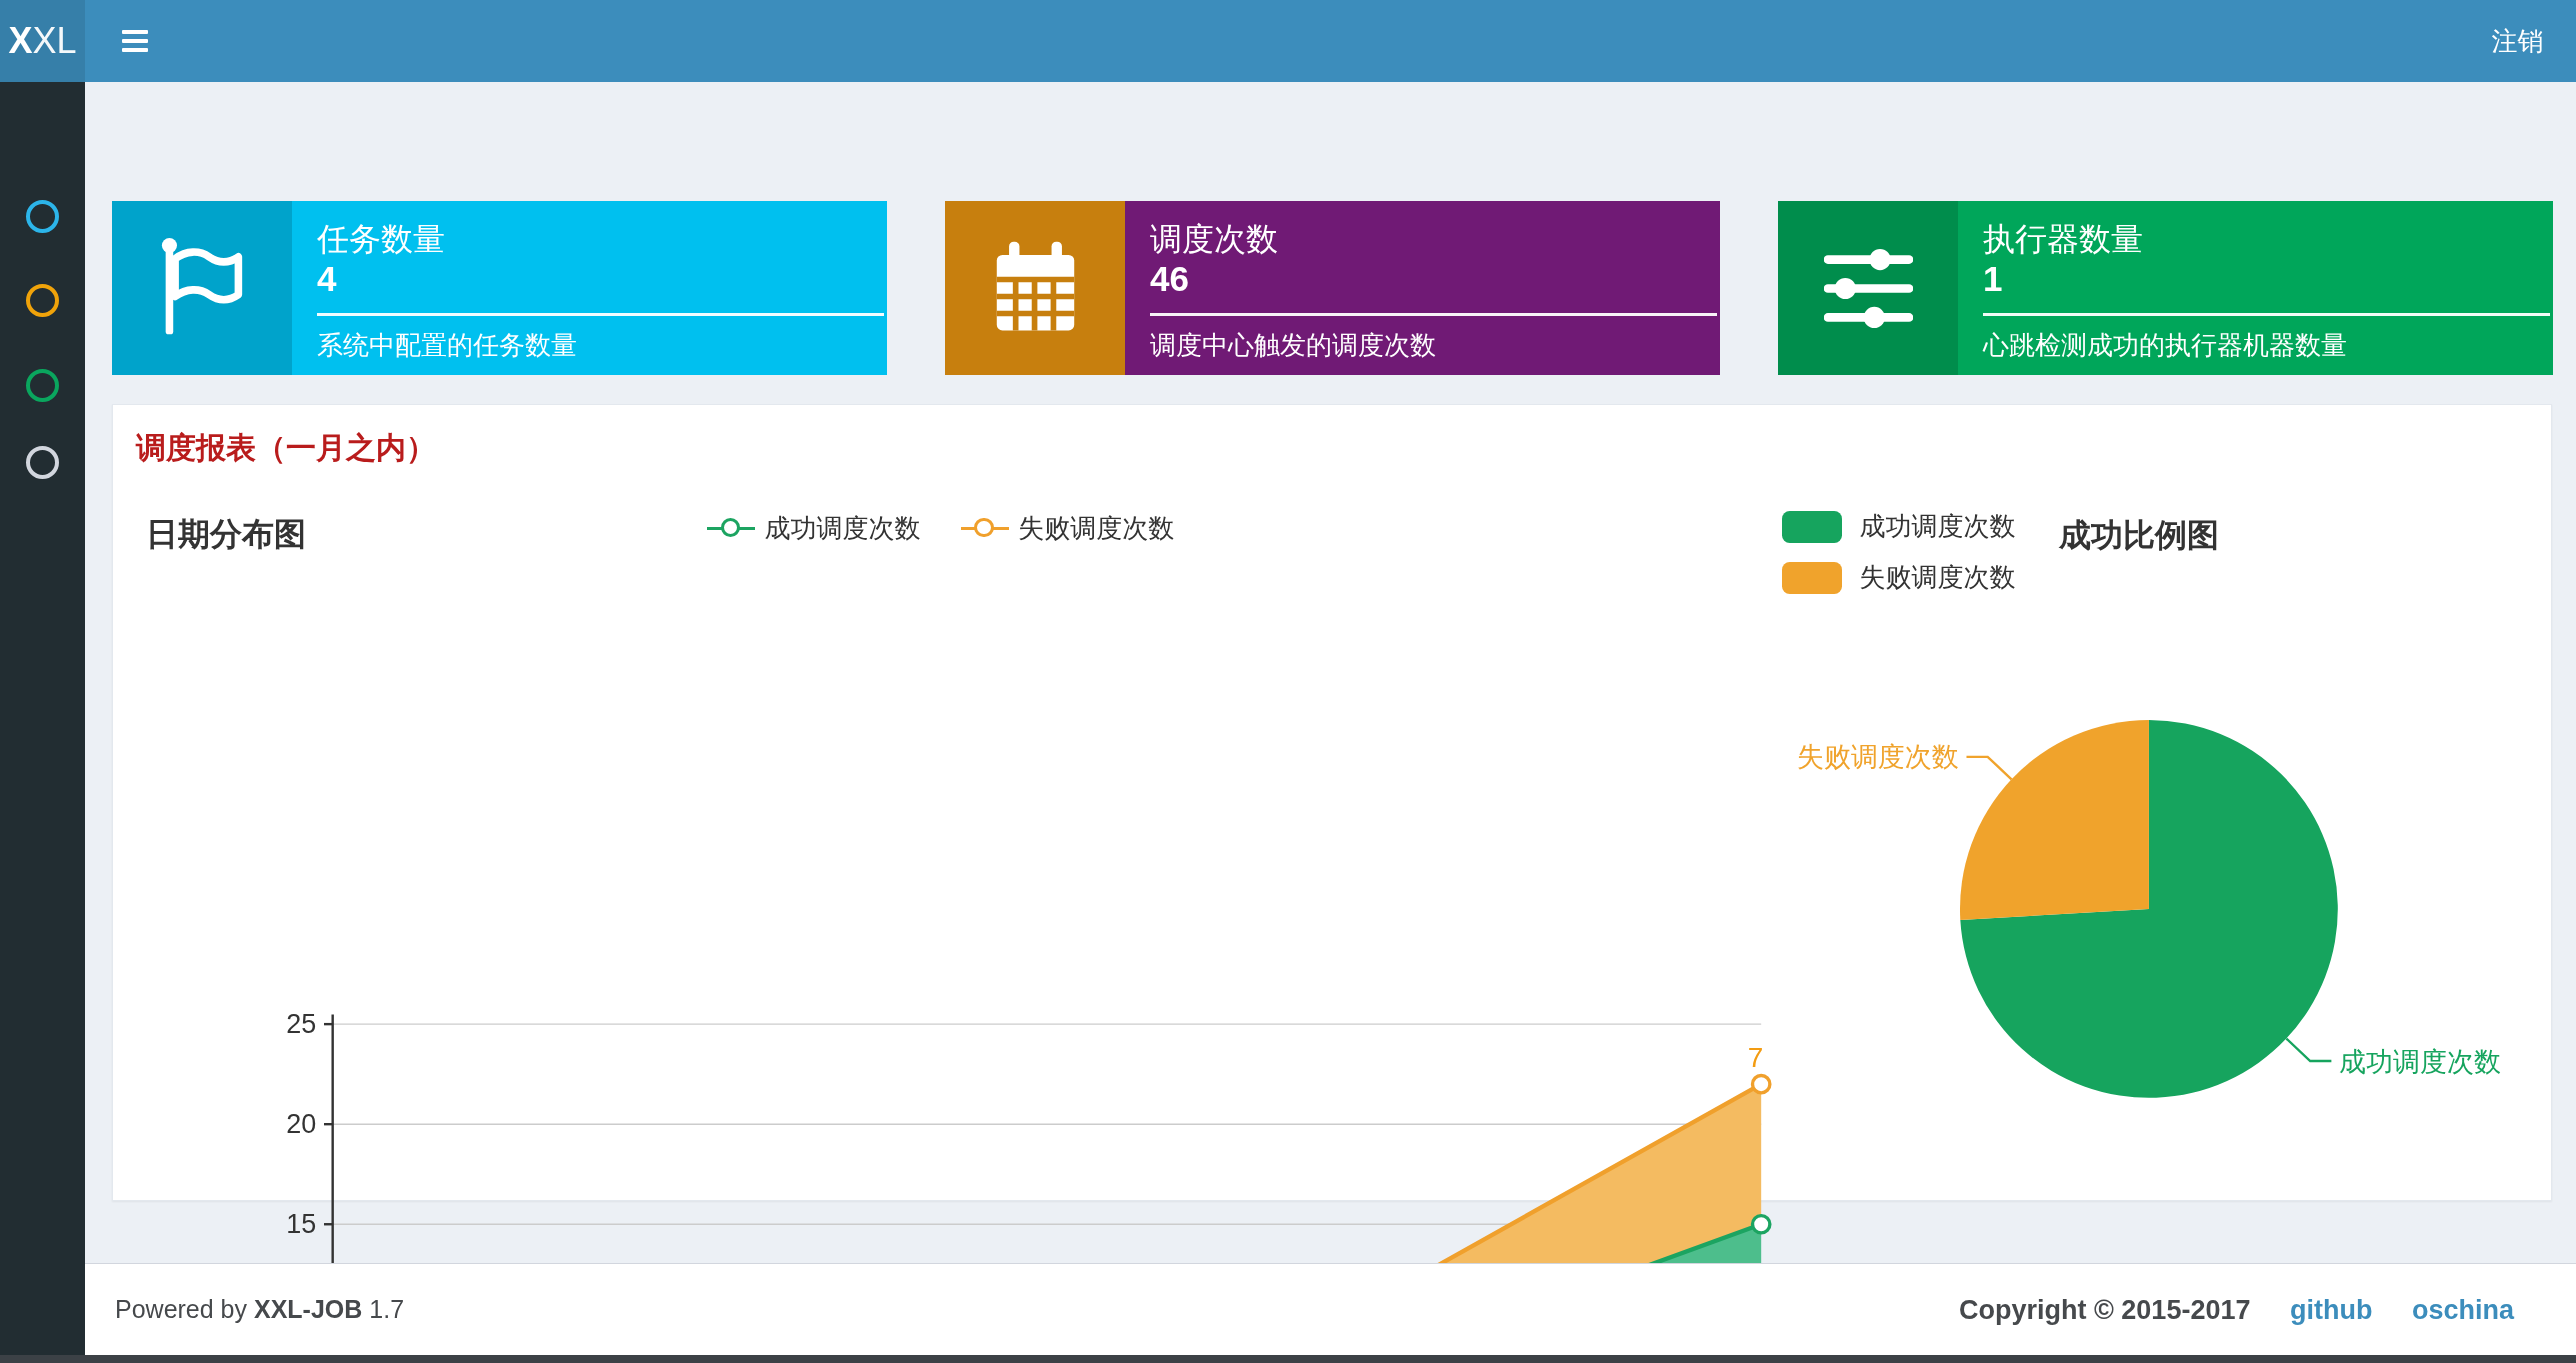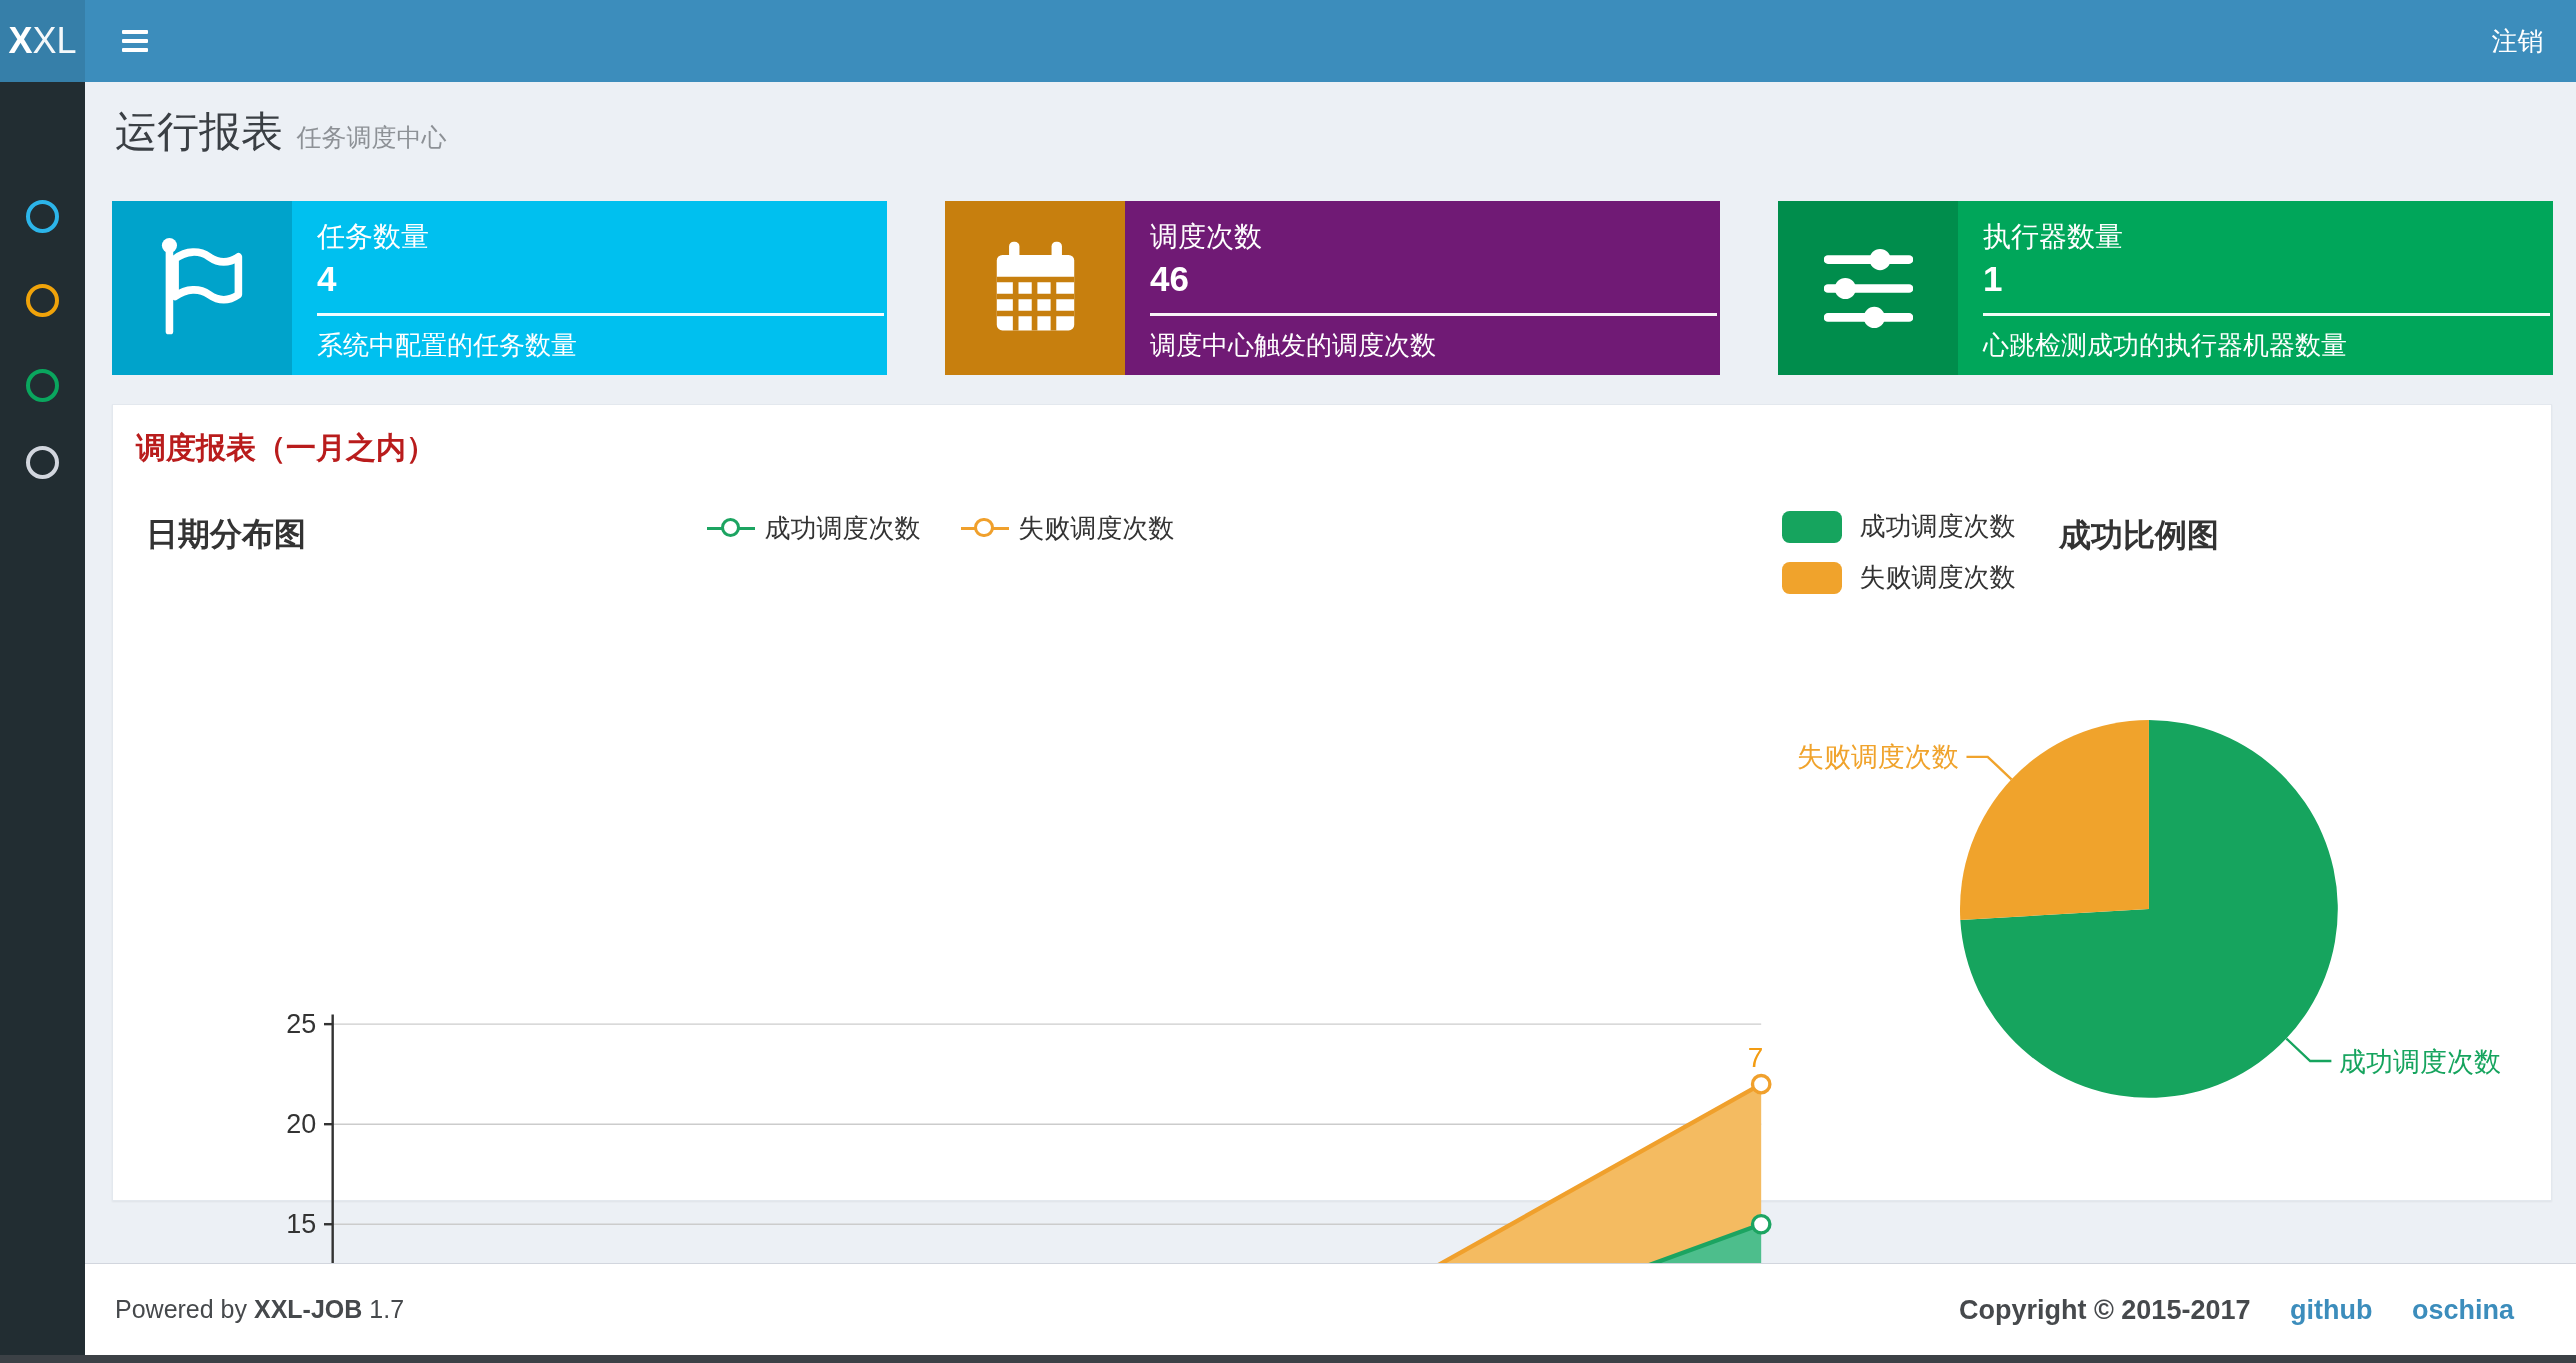--- a/index.html
+++ b/index.html
@@ -25,21 +25,21 @@
 
   
   .content-header{position:absolute;left:115px;top:104px;color:#3b3f44;}
   .content-header .t{font-size:42px;font-weight:500;color:#3a3f44;}
   .content-header .s{font-size:25px;color:#8d9196;margin-left:13.5px;}
 
   
   .info-box{position:absolute;top:201px;width:775px;height:174px;color:#fff;display:flex;}
   .ib-icon{width:180px;height:174px;flex:0 0 180px;display:flex;align-items:center;justify-content:center;background:var(--ib);}
   .ib-body{position:relative;flex:1;}
-  .ib-label{position:absolute;left:25px;top:17.4px;font-size:28px;}
+  .ib-label{position:absolute;left:25px;top:17.4px;font-size:32px;}
   .ib-value{position:absolute;left:25px;top:58px;font-size:35px;font-weight:bold;}
   .ib-divider{position:absolute;left:25px;right:2.9px;top:112px;height:2.9px;background:rgba(255,255,255,0.95);}
   .ib-desc{position:absolute;left:25px;top:127px;font-size:26px;}
 
   
   .panel{position:absolute;left:112px;top:404px;width:2440px;height:797px;background:#fff;
          border:1px solid #e3e8ee;box-shadow:0 1px 1.9px rgba(0,0,0,0.06);box-sizing:border-box;}
   .panel-title{position:absolute;left:23px;top:23px;font-size:30px;font-weight:600;color:#b91c1c;}
   .chart-title{position:absolute;font-size:32px;font-weight:bold;color:#333;}
   #lineTitle{left:33px;top:108px;}
@@ -96,23 +96,20 @@
         <div class="circle-o" style="border-color: rgb(240, 163, 10);"></div>
       </div>
     <div class="side-item" style="top:274px">
         <div class="circle-o" style="border-color: rgb(10, 166, 94);"></div>
       </div>
     <div class="side-item" style="top:351px">
         <div class="circle-o" style="border-color: rgb(210, 214, 222);"></div>
       </div>
   </div>
 
-  <div class="content-header">
-    <span class="t">运行报表</span><span class="s">任务调度中心</span>
-  </div>
 
   <div class="info-box" style="left: 112px; background: rgb(0, 192, 239); --ib: #00a3cb;">
     <div class="ib-icon">
       <svg width="85" height="104" viewBox="0 0 90 110">
         <circle cx="10" cy="10" r="8" fill="#fff"></circle>
         <rect x="6" y="12" width="8" height="92" rx="3" fill="#fff"></rect>
         <path d="M16,24 C28,15 42,15 52,22 C62,29 73,29 83,22 L83,62 C73,69 62,69 52,62 C42,55 28,55 16,64 Z" fill="none" stroke="#fff" stroke-width="8" stroke-linejoin="round"></path>
       </svg>
     </div>
     <div class="ib-body">

